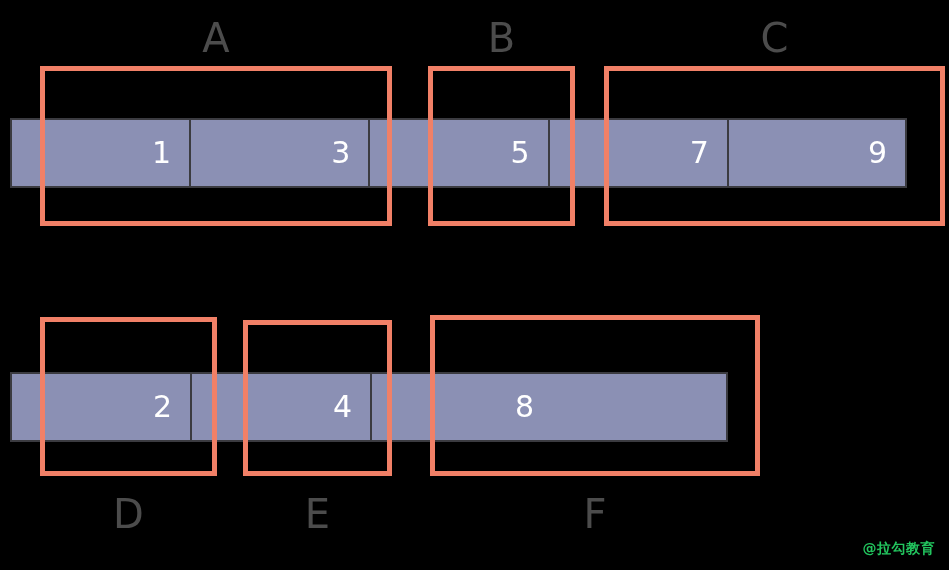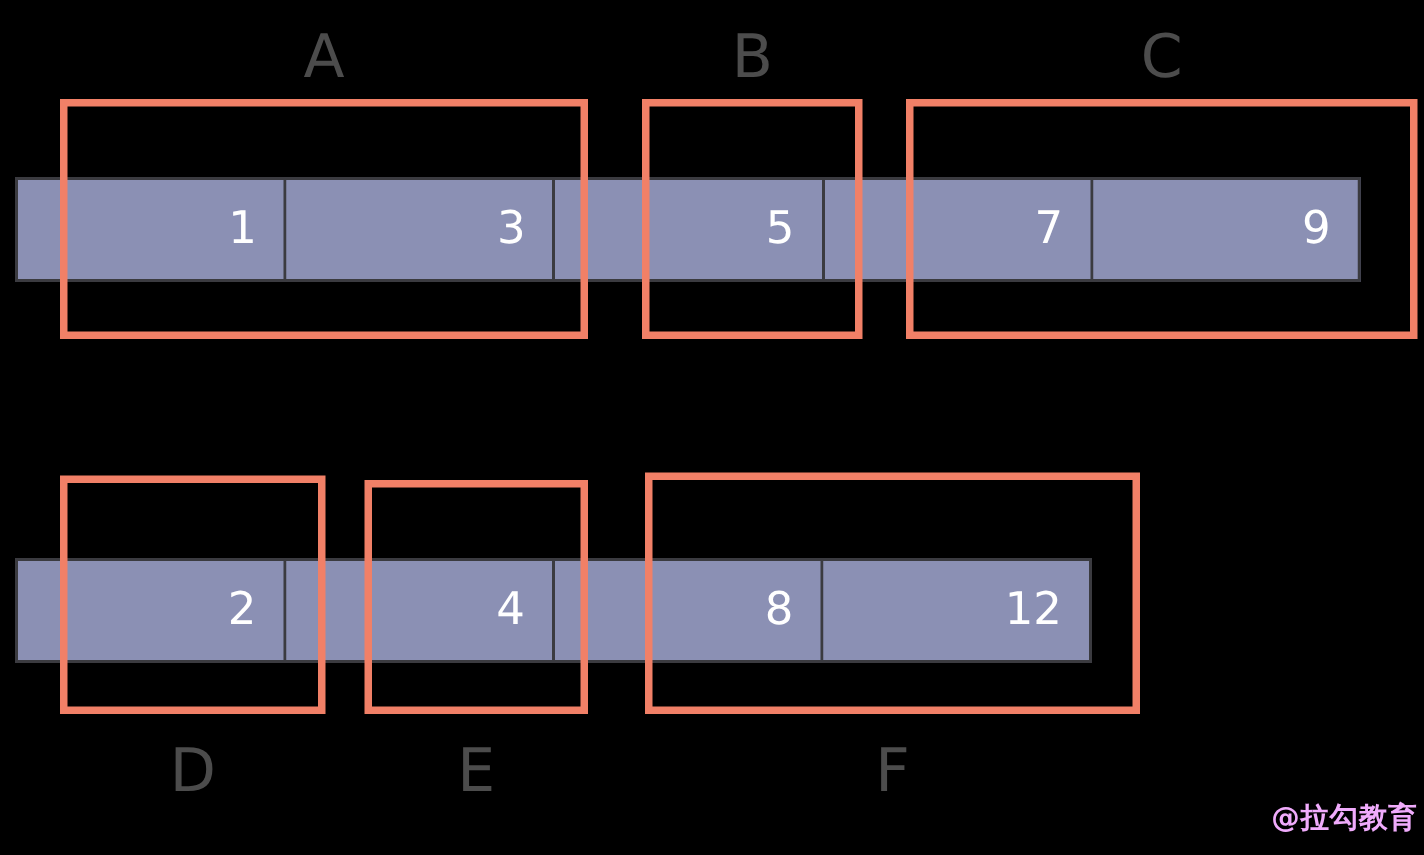--- a/index.html
+++ b/index.html
@@ -60,24 +60,24 @@
     font-size: 40px;
     line-height: 1;
     text-align: center;
     font-weight: 400;
     white-space: nowrap;
   }
 
   
   .watermark {
     position: absolute;
-    right: 4px;
+    right: 14px;
     bottom: 12px;
-    color: #f0abfc;
-    font-size: 19px;
+    color: #22c55e;
+    font-size: 14px;
     font-weight: 700;
     letter-spacing: 0.5px;
     white-space: nowrap;
   }
 </style>
 </head>
 <body>
 
 <div id="stage">
 
@@ -86,21 +86,20 @@
       <div class="array-cell" style="width: 180px;">3</div>
       <div class="array-cell" style="width: 180px;">5</div>
       <div class="array-cell" style="width: 180px;">7</div>
       <div class="array-cell" style="width: 177px;">9</div>
     </div>
 
   <div class="array-row" id="row-bottom" style="left: 10px; top: 372px; height: 70px; width: 718px;">
       <div class="array-cell" style="width: 180px;">2</div>
       <div class="array-cell" style="width: 180px;">4</div>
       <div class="array-cell" style="width: 180px;">8</div>
-      <div class="array-cell" style="width: 178px;">12</div>
     </div>
 
   <div id="selection-layer">
       <div class="sel-box" style="left: 40px; top: 66px; width: 352px; height: 160px;"></div>
       <div class="group-label" style="left: 40px; top: 18px; width: 352px;">A</div>
       <div class="sel-box" style="left: 428px; top: 66px; width: 147px; height: 160px;"></div>
       <div class="group-label" style="left: 428px; top: 18px; width: 147px;">B</div>
       <div class="sel-box" style="left: 604px; top: 66px; width: 341px; height: 160px;"></div>
       <div class="group-label" style="left: 604px; top: 18px; width: 341px;">C</div>
       <div class="sel-box" style="left: 40px; top: 317px; width: 177px; height: 159px;"></div>

